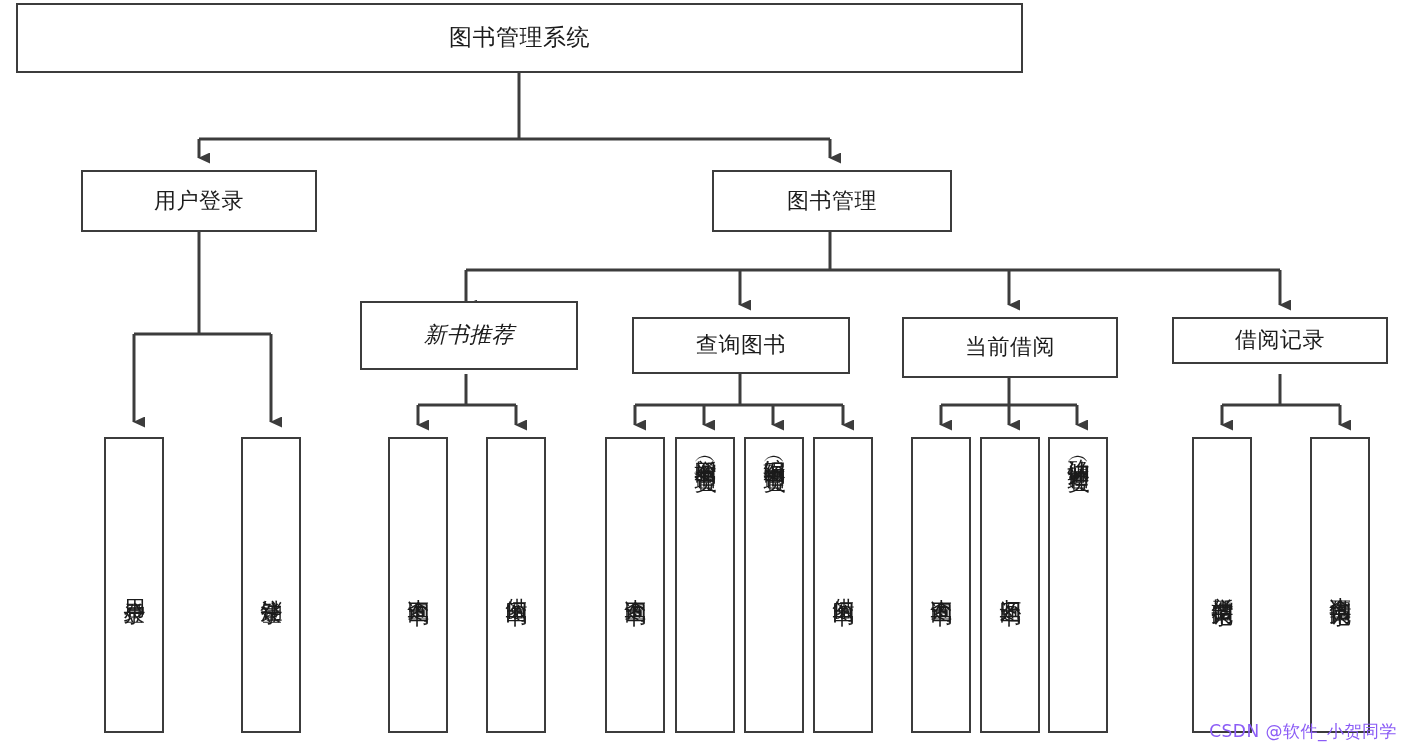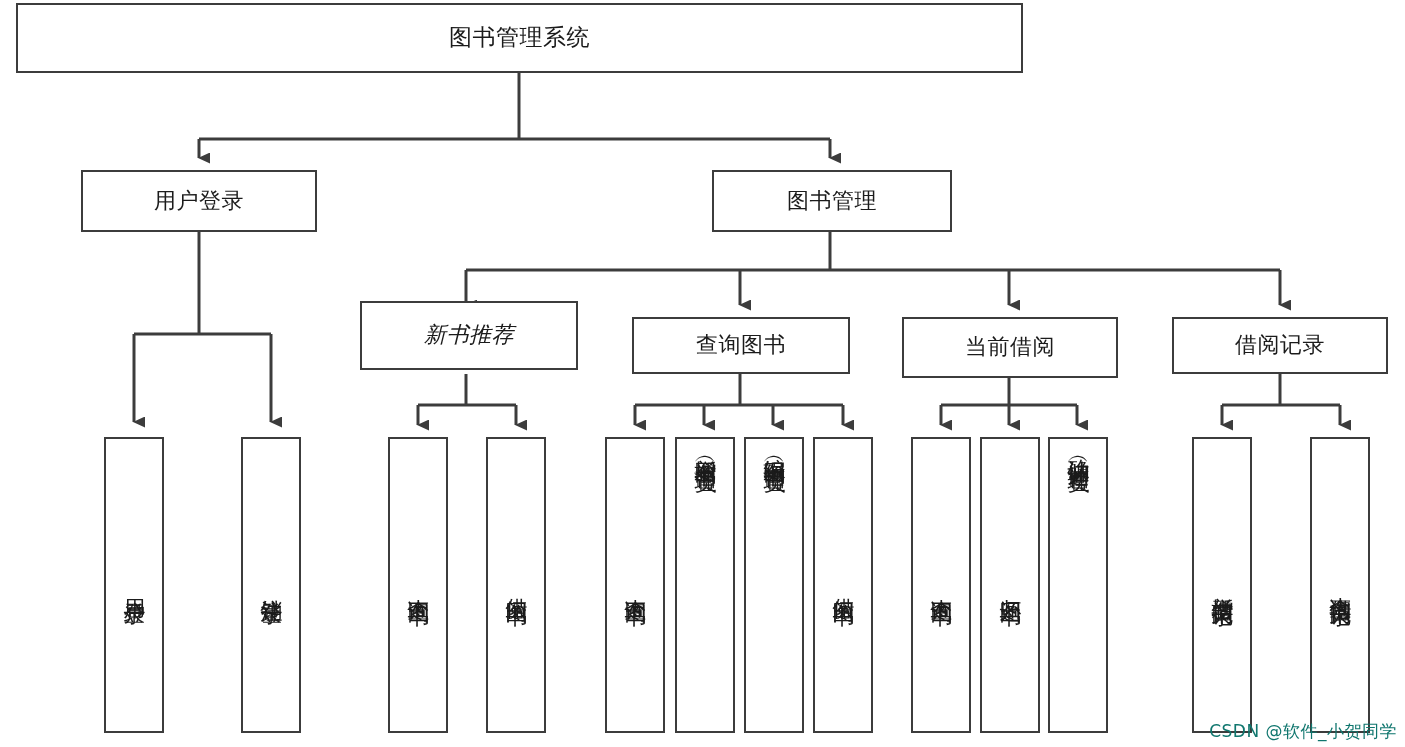--- a/index.html
+++ b/index.html
@@ -62,21 +62,21 @@
     white-space: nowrap;
   }
   .node.leaf.top-aligned {
     align-items: flex-start;
   }
   .watermark {
     position: absolute;
     right: 8px;
     bottom: 4px;
     font-size: 17px;
-    color: #0f766e;
+    color: #8b5cf6;
     letter-spacing: 0.5px;
     white-space: nowrap;
   }
 </style>
 </head>
 <body>
 
 <div id="canvas">
 
   <svg class="wires" viewBox="0 0 1405 747" xmlns="http://www.w3.org/2000/svg">
@@ -142,21 +142,21 @@
 
   <div class="node lvl3" style="left:360px; top:301px; width:218px; height:69px;font-style:italic;">
     <span class="label">新书推荐</span>
   </div>
   <div class="node lvl3" style="left:632px; top:317px; width:218px; height:57px;">
     <span class="label">查询图书</span>
   </div>
   <div class="node lvl3" style="left:902px; top:317px; width:216px; height:61px;">
     <span class="label">当前借阅</span>
   </div>
-  <div class="node lvl3" style="left:1172px; top:317px; width:216px; height:57px;">
+  <div class="node lvl3" style="left:1172px; top:317px; width:216px; height:47px;">
     <span class="label">借阅记录</span>
   </div>
 
   <div class="node leaf" style="left:104px; top:437px; width:60px; height:296px;">
     <span class="label">用户登录</span>
   </div>
   <div class="node leaf" style="left:241px; top:437px; width:60px; height:296px;">
     <span class="label">注销登录</span>
   </div>
 

